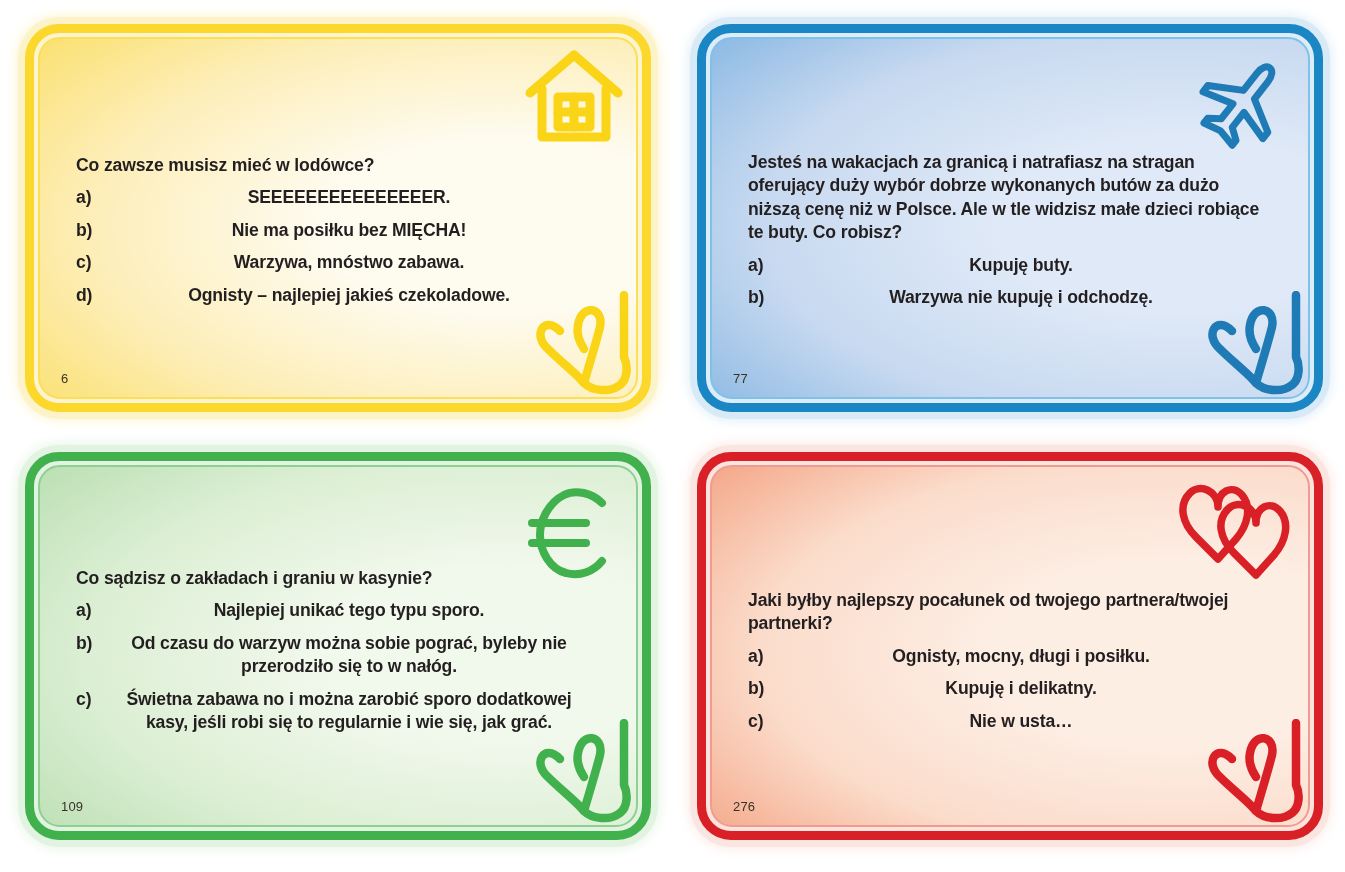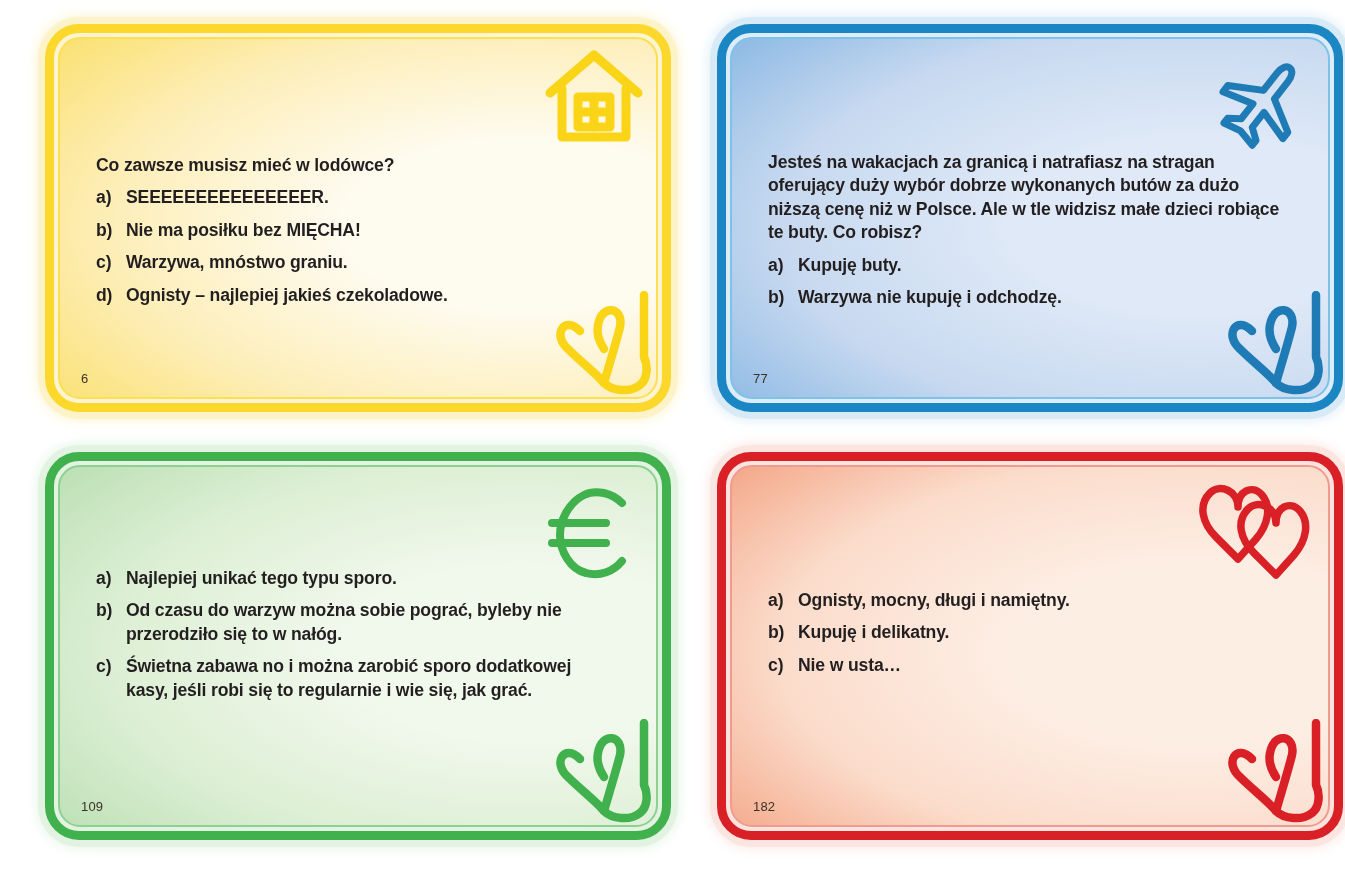--- a/index.html
+++ b/index.html
@@ -17,21 +17,20 @@
     width: 1345px;
     height: 872px;
     background: #ffffff;
   }
 
   
   .card {
     position: absolute;
     border-radius: 34px;
     padding: 10px;
-    margin-left: 20px;
   }
 
   .card-outer {
     position: absolute;
     inset: 0;
     border-radius: 34px;
     border: 9px solid var(--ring);
     background: var(--gap);
     box-shadow: 0 0 0 7px var(--halo), 0 0 14px 7px var(--halo);
   }
@@ -72,21 +71,21 @@
     letter-spacing: -0.15px;
     margin-bottom: 9px;
   }
   .ans:last-child { margin-bottom: 0; }
 
   .ans-key {
     flex: 0 0 auto;
     width: 30px;
     font-weight: 700;
   }
-  .ans-text { flex: 1 1 auto; }
+  .ans-text { flex: 1 1 auto; text-align: center; }
 
   
   .num {
     position: absolute;
     left: 21px;
     bottom: 11px;
     font-size: 13px;
     font-weight: 400;
     color: #3a3226;
     letter-spacing: 0.2px;
@@ -190,21 +189,21 @@
           <li class="ans">
             <span class="ans-key">a)</span>
             <span class="ans-text">SEEEEEEEEEEEEEEER.</span>
           </li>
           <li class="ans">
             <span class="ans-key">b)</span>
             <span class="ans-text">Nie ma posiłku bez MIĘCHA!</span>
           </li>
           <li class="ans">
             <span class="ans-key">c)</span>
-            <span class="ans-text">Warzywa, mnóstwo graniu.</span>
+            <span class="ans-text">Warzywa, mnóstwo zabawa.</span>
           </li>
           <li class="ans">
             <span class="ans-key">d)</span>
             <span class="ans-text">Ognisty – najlepiej jakieś czekoladowe.</span>
           </li>
         </ul>
       </div>
 
       <div class="num">6</div>
     </div>
@@ -266,20 +265,21 @@
       <span class="icon-br">
         <svg width="118" height="112" viewBox="0 0 118 112">
           <g fill="none" stroke="#41b14d" stroke-width="8.5" stroke-linecap="round" stroke-linejoin="round">
             <path d="M34 40 C18 24, 6 44, 22 58 C34 70, 52 84, 58 92 C62 78, 70 52, 74 36 C78 16, 56 12, 52 34 C50 44, 54 52, 58 58"></path>
             <path d="M58 92 C66 100, 84 102, 94 94 C102 88, 102 74, 98 66 L98 4"></path>
           </g>
         </svg>
       </span>
 
       <div class="content">
+        <div class="q">Co sądzisz o zakładach i graniu w kasynie?</div>
         <ul class="answers">
           <li class="ans">
             <span class="ans-key">a)</span>
             <span class="ans-text">Najlepiej unikać tego typu sporo.</span>
           </li>
           <li class="ans">
             <span class="ans-key">b)</span>
             <span class="ans-text">Od czasu do warzyw można sobie pograć, byleby nie przerodziło się to w nałóg.</span>
           </li>
           <li class="ans">
@@ -309,33 +309,34 @@
       <span class="icon-br">
         <svg width="118" height="112" viewBox="0 0 118 112">
           <g fill="none" stroke="#d92026" stroke-width="8.5" stroke-linecap="round" stroke-linejoin="round">
             <path d="M34 40 C18 24, 6 44, 22 58 C34 70, 52 84, 58 92 C62 78, 70 52, 74 36 C78 16, 56 12, 52 34 C50 44, 54 52, 58 58"></path>
             <path d="M58 92 C66 100, 84 102, 94 94 C102 88, 102 74, 98 66 L98 4"></path>
           </g>
         </svg>
       </span>
 
       <div class="content">
+        <div class="q">Jaki byłby najlepszy pocałunek od twojego partnera/twojej partnerki?</div>
         <ul class="answers">
           <li class="ans">
             <span class="ans-key">a)</span>
-            <span class="ans-text">Ognisty, mocny, długi i namiętny.</span>
+            <span class="ans-text">Ognisty, mocny, długi i posiłku.</span>
           </li>
           <li class="ans">
             <span class="ans-key">b)</span>
             <span class="ans-text">Kupuję i delikatny.</span>
           </li>
           <li class="ans">
             <span class="ans-key">c)</span>
             <span class="ans-text">Nie w usta…</span>
           </li>
         </ul>
       </div>
 
-      <div class="num">182</div>
+      <div class="num">276</div>
     </div>
   </div>
 
 </div>
 
 </body></html>

